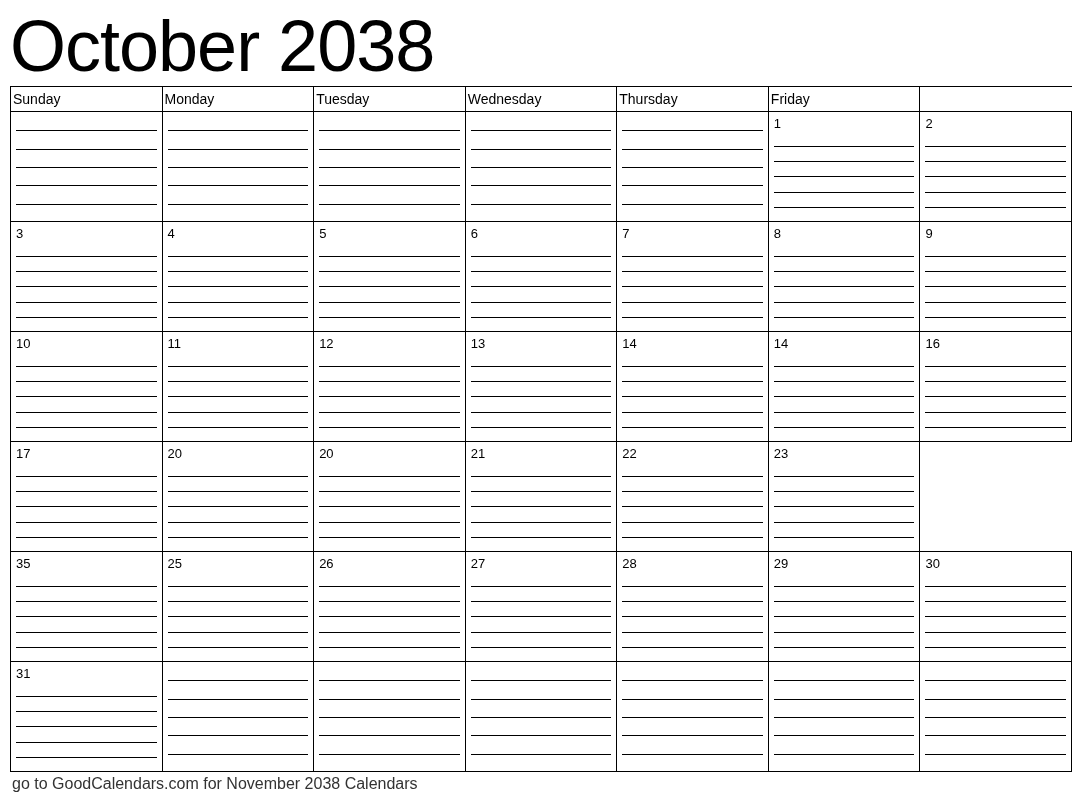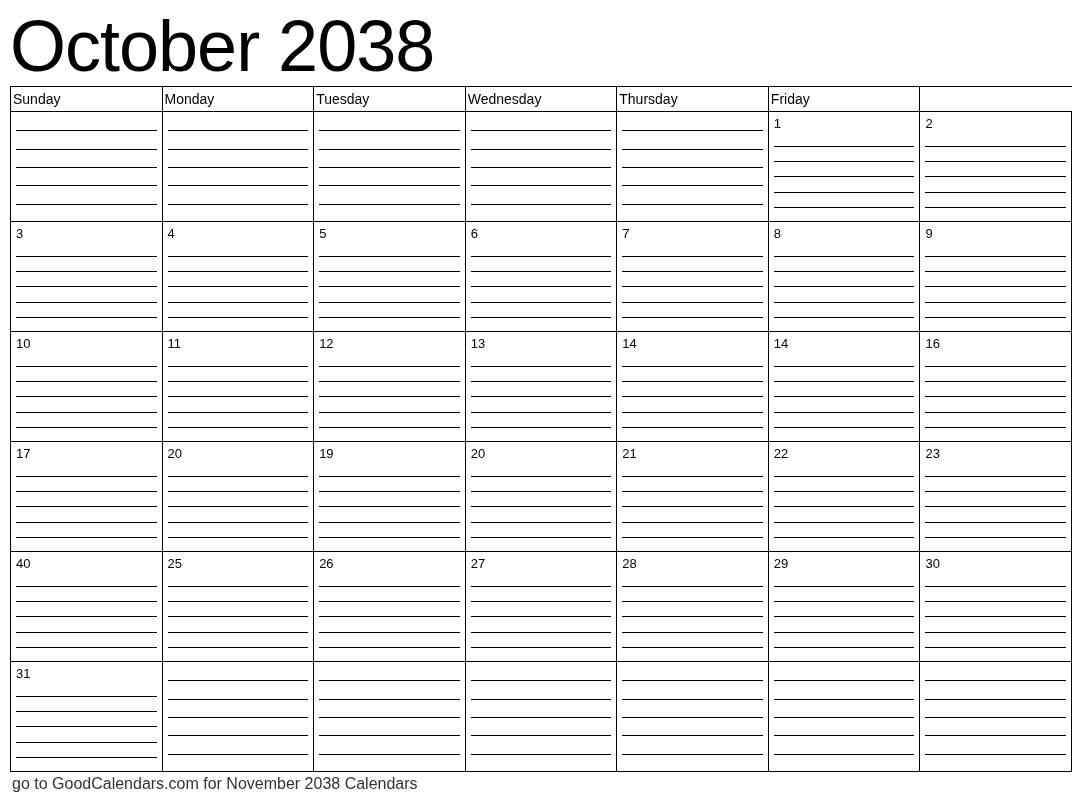--- a/index.html
+++ b/index.html
@@ -351,30 +351,20 @@
             <span class="day-number">20</span>
             <div class="lines">
               <div class="line"></div>
               <div class="line"></div>
               <div class="line"></div>
               <div class="line"></div>
               <div class="line"></div>
             </div>
           </div>
           <div class="day-cell">
-            <span class="day-number">19</span>
-            <div class="lines">
-              <div class="line"></div>
-              <div class="line"></div>
-              <div class="line"></div>
-              <div class="line"></div>
-              <div class="line"></div>
-            </div>
-          </div>
-          <div class="day-cell">
             <span class="day-number">20</span>
             <div class="lines">
               <div class="line"></div>
               <div class="line"></div>
               <div class="line"></div>
               <div class="line"></div>
               <div class="line"></div>
             </div>
           </div>
           <div class="day-cell">
@@ -403,21 +393,21 @@
               <div class="line"></div>
               <div class="line"></div>
               <div class="line"></div>
               <div class="line"></div>
               <div class="line"></div>
             </div>
           </div>
         </div>
         <div class="week">
           <div class="day-cell">
-            <span class="day-number">40</span>
+            <span class="day-number">35</span>
             <div class="lines">
               <div class="line"></div>
               <div class="line"></div>
               <div class="line"></div>
               <div class="line"></div>
               <div class="line"></div>
             </div>
           </div>
           <div class="day-cell">
             <span class="day-number">25</span>

